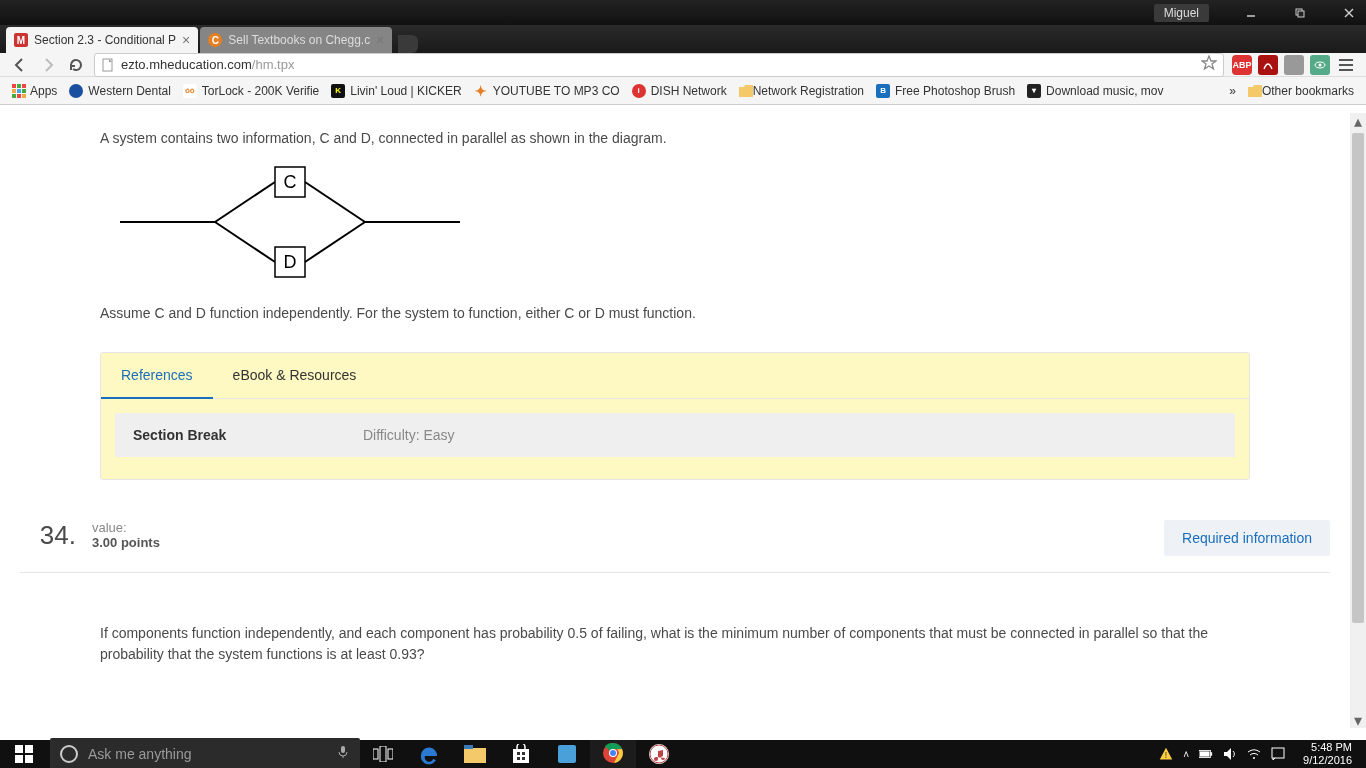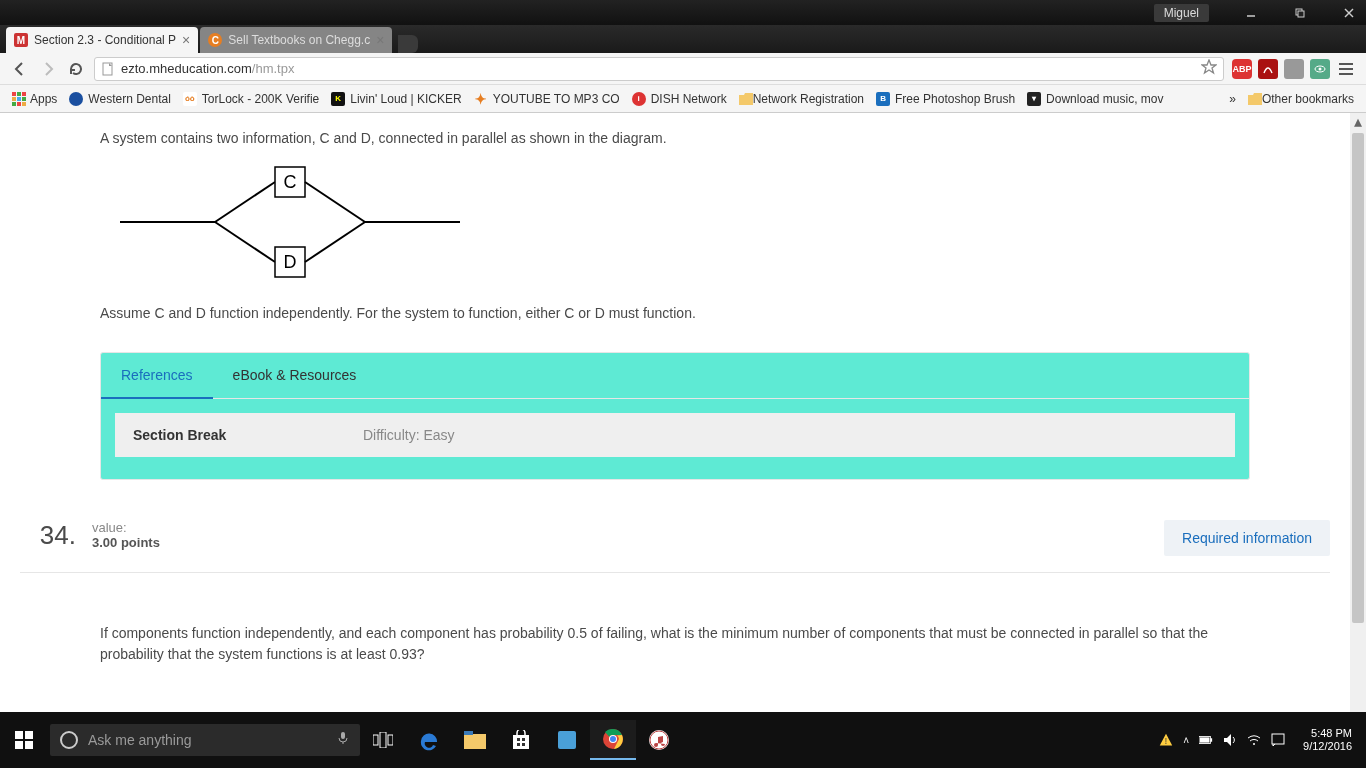--- a/index.html
+++ b/index.html
@@ -17,21 +17,21 @@
 .tab.active { background: #f5f5f5; color: #333; }
 .tab.inactive { background: #858585; color: #ddd; }
 .tab .favicon { width: 14px; height: 14px; margin-right: 6px; display: inline-flex; align-items: center; justify-content: center; font-size: 10px; font-weight: bold; color: #fff; border-radius: 2px; }
 .tab .favicon.m { background: #c33; }
 .tab .favicon.c { background: #e67e22; border-radius: 50%; }
 .tab .title { white-space: nowrap; overflow: hidden; text-overflow: ellipsis; flex: 1; }
 .tab .close { margin-left: 6px; color: #777; font-size: 14px; }
 .newtab { width: 20px; height: 18px; background: #3a3a3a; margin-left: 4px; border-top-right-radius: 6px; border-bottom-right-radius: 6px; }
 
 
-.omnirow { height: 32px; background: #f5f5f5; display: flex; align-items: center; padding: 0 6px; border-bottom: 1px solid #ddd; justify-content: flex-end; }
+.omnirow { height: 24px; background: #f5f5f5; display: flex; align-items: center; padding: 0 6px; border-bottom: 1px solid #ddd; justify-content: flex-end; }
 .navbtn { width: 28px; height: 28px; display: flex; align-items: center; justify-content: center; color: #5a5a5a; }
 .navbtn.disabled { color: #bcbcbc; }
 .navbtn svg { width: 16px; height: 16px; }
 .omnibox { flex: 1; height: 24px; border: 1px solid #ccc; border-radius: 3px; background: #fff; display: flex; align-items: center; padding: 0 6px; margin: 0 4px; }
 .omnibox .pageicon { width: 14px; height: 14px; margin-right: 6px; }
 .omnibox .url { font-size: 13px; color: #333; }
 .omnibox .url .dim { color: #999; }
 .omnibox .star { margin-left: auto; }
 .omnibox .star svg { width: 16px; height: 16px; fill: none; stroke: #888; stroke-width: 1.3; }
 .exticons { display: flex; align-items: center; gap: 6px; padding: 0 4px; }
@@ -59,38 +59,38 @@
 .viewport { position: absolute; top: 113px; left: 0; width: 1350px; height: 615px; background: #fff; overflow: hidden; }
 .vscroll { position: absolute; right: 0; top: 113px; width: 16px; height: 615px; background: #f0f0f0; }
 .vscroll .arrow { width: 16px; height: 16px; display: flex; align-items: center; justify-content: center; color: #666; }
 .vscroll .thumb { position: absolute; left: 2px; width: 12px; background: #c5c5c5; border-radius: 2px; }
 
 .content { padding: 0 20px; color: #4a4a4a; }
 .qtext { margin-left: 80px; margin-top: 15px; font-size: 14px; line-height: 1.5; }
 .diagram { margin-left: 80px; margin-top: 8px; background: #fff; }
 .qtext2 { margin-left: 80px; margin-top: 12px; font-size: 14px; line-height: 1.5; }
 
-.refbox { margin: 28px 80px 0 80px; border: 1px solid #e6e6e6; border-radius: 3px; background: #5eead4; }
+.refbox { margin: 28px 80px 0 80px; border: 1px solid #e6e6e6; border-radius: 3px; background: #fef9c3; }
 .tabs { display: flex; border-bottom: 1px solid #e6e6e6; }
 .rtab { padding: 14px 20px; font-size: 14px; color: #333; }
 .rtab.active { color: #1a6ebd; border-bottom: 2px solid #1a6ebd; margin-bottom: -1px; }
 .refbody { padding: 14px; }
 .refrow { background: #efefef; padding: 14px 18px; margin-bottom: 8px; display: flex; font-size: 14px; }
 .refrow .lbl { width: 230px; font-weight: 600; color: #333; }
 .refrow .val { color: #888; max-width: 300px; }
 
 .qheader { margin: 40px 0 0 0; padding: 0 0 16px 0; border-bottom: 1px solid #e6e6e6; display: flex; align-items: flex-start; }
 .qnum { font-size: 26px; color: #4a4a4a; width: 72px; text-align: right; padding-right: 16px; }
 .qmeta { font-size: 13px; color: #555; }
 .qmeta .v { color: #888; }
 .reqinfo { margin-left: auto; background: #eef2f6; color: #1a6ebd; padding: 10px 18px; font-size: 14px; border-radius: 2px; }
 .q34text { margin: 50px 80px 0 80px; font-size: 14px; line-height: 1.5; color: #4a4a4a; }
 
 
-.taskbar { position: absolute; left: 0; bottom: 0; width: 1366px; height: 56px; background: #101010; display: flex; align-items: center; color: #fff; }
+.taskbar { position: absolute; left: 0; bottom: 0; width: 1366px; height: 28px; background: #101010; display: flex; align-items: center; color: #fff; }
 .startbtn { width: 48px; height: 40px; display: flex; align-items: center; justify-content: center; }
 .startbtn svg { width: 18px; height: 18px; fill: #fff; }
 .cortana { width: 310px; height: 32px; background: #2b2b2b; display: flex; align-items: center; padding: 0 10px; border-radius: 2px; margin-left: 2px; }
 .cortana .ring { width: 18px; height: 18px; border: 2px solid #ccc; border-radius: 50%; margin-right: 10px; }
 .cortana .ph { color: #9a9a9a; font-size: 14px; flex: 1; }
 .cortana .mic svg { width: 14px; height: 14px; fill: #aaa; }
 .tbicons { display: flex; align-items: center; height: 40px; }
 .tbicon { width: 46px; height: 40px; display: flex; align-items: center; justify-content: center; }
 .tbicon.active { border-bottom: 2px solid #76b9ed; background: rgba(255,255,255,0.05); }
 .tray { margin-left: auto; display: flex; align-items: center; height: 40px; padding-right: 6px; gap: 10px; }

